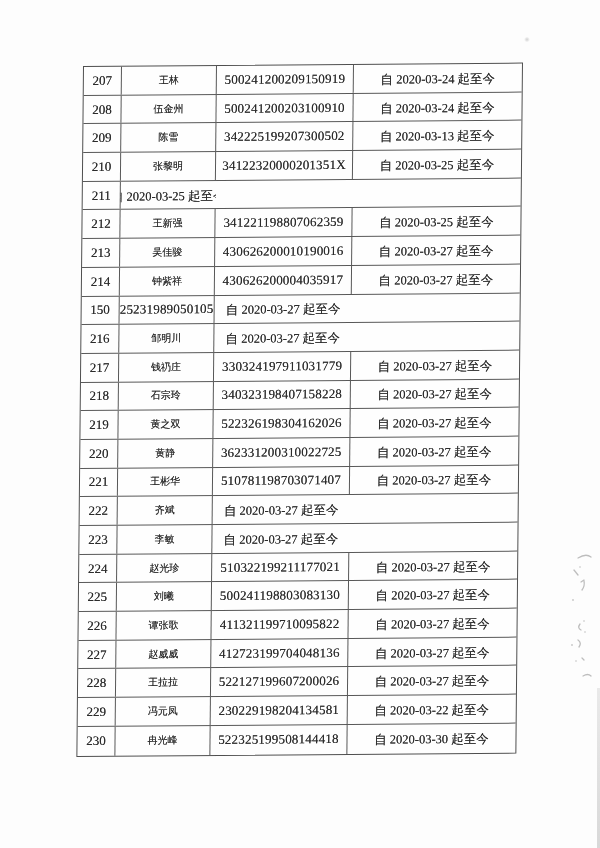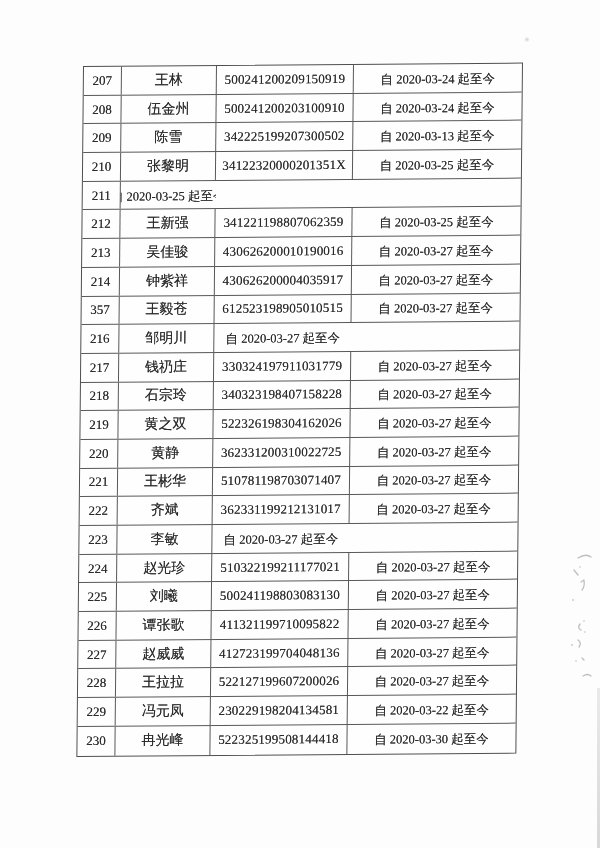--- a/index.html
+++ b/index.html
@@ -31,21 +31,21 @@
   .cell {
     display:flex; align-items:center; justify-content:center;
     box-sizing:border-box;
     color:#2b2b2b;
     text-shadow:0 0 0.6px rgba(40,40,40,0.75);
     white-space:nowrap;
     overflow:hidden;
   }
   .cell:not(:last-child) { border-right:1px solid #585858; }
   .c-no   { font-size:13px; }
-  .c-name { font-size:14px; }
+  .c-name { font-size:10px; }
   .c-id   { font-size:13px; letter-spacing:0.2px; }
   .c-period { font-size:12.5px; padding-top:3px; }
   
   .speck {
     position:absolute; left:524px; top:37px;
     width:6px; height:5px; border-radius:50%;
     background:radial-gradient(circle,#c6c6c6 0%,rgba(255,255,255,0) 75%);
     opacity:0.8;
   }
   .smudges { position:absolute; left:558px; top:548px; opacity:0.85; }
@@ -105,22 +105,21 @@
         <div class="cell c-id">430626200010190016</div>
         <div class="cell c-period">自 2020-03-27 起至今</div>
       </div>
         <div class="trow">
         <div class="cell c-no">214</div>
         <div class="cell c-name">钟紫祥</div>
         <div class="cell c-id">430626200004035917</div>
         <div class="cell c-period">自 2020-03-27 起至今</div>
       </div>
         <div class="trow">
-        <div class="cell c-no">357</div>
-        <div class="cell c-name">王毅苍</div>
+        <div class="cell c-no">150</div>
         <div class="cell c-id">612523198905010515</div>
         <div class="cell c-period">自 2020-03-27 起至今</div>
       </div>
         <div class="trow">
         <div class="cell c-no">216</div>
         <div class="cell c-name">邹明川</div>
         <div class="cell c-period">自 2020-03-27 起至今</div>
       </div>
         <div class="trow">
         <div class="cell c-no">217</div>
@@ -148,21 +147,20 @@
       </div>
         <div class="trow">
         <div class="cell c-no">221</div>
         <div class="cell c-name">王彬华</div>
         <div class="cell c-id">510781198703071407</div>
         <div class="cell c-period">自 2020-03-27 起至今</div>
       </div>
         <div class="trow">
         <div class="cell c-no">222</div>
         <div class="cell c-name">齐斌</div>
-        <div class="cell c-id">362331199212131017</div>
         <div class="cell c-period">自 2020-03-27 起至今</div>
       </div>
         <div class="trow">
         <div class="cell c-no">223</div>
         <div class="cell c-name">李敏</div>
         <div class="cell c-period">自 2020-03-27 起至今</div>
       </div>
         <div class="trow">
         <div class="cell c-no">224</div>
         <div class="cell c-name">赵光珍</div>

